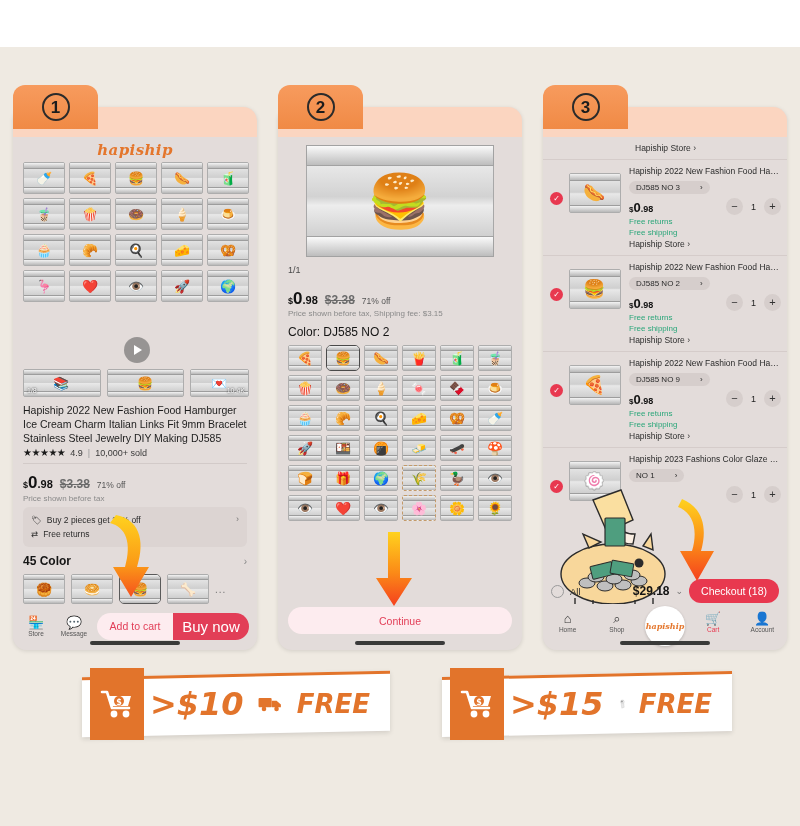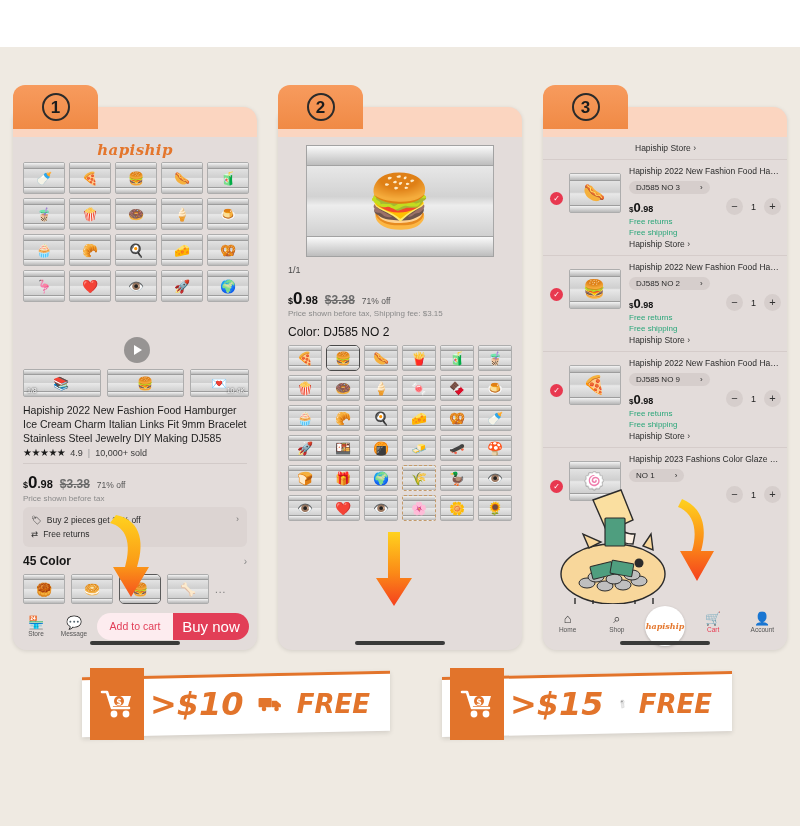--- a/index.html
+++ b/index.html
@@ -729,20 +729,21 @@
             <span class="gl">🌸</span>
           </div>
         <div class="charm">
             <span class="gl">🌼</span>
           </div>
         <div class="charm">
             <span class="gl">🌻</span>
           </div>
       </div>
 
+      <div id="p2-continue">Continue</div>
       <div class="home-bar"></div>
     </div>
   </div>
 </div>
 
 <div class="panel" id="panel-3">
   <div class="num-tab">
     <div class="num-circle">3</div>
   </div>
   <div class="phone">
@@ -859,20 +860,27 @@
           <ellipse cx="90" cy="95" rx="8" ry="5" fill="#BFBFBF" stroke="#2b2b2b" stroke-width="1"></ellipse>
           <ellipse cx="47" cy="91" rx="8" ry="5" fill="#BFBFBF" stroke="#2b2b2b" stroke-width="1"></ellipse>
           <ellipse cx="65" cy="93" rx="8" ry="5" fill="#BFBFBF" stroke="#2b2b2b" stroke-width="1"></ellipse>
           <ellipse cx="83" cy="89" rx="8" ry="5" fill="#BFBFBF" stroke="#2b2b2b" stroke-width="1"></ellipse>
           <rect x="42" y="78" width="22" height="13" rx="1" fill="#4F9E7F" stroke="#2b2b2b" stroke-width="1" transform="rotate(-14 53 84)"></rect>
           <rect x="62" y="76" width="22" height="13" rx="1" fill="#4F9E7F" stroke="#2b2b2b" stroke-width="1" transform="rotate(10 73 82)"></rect>
           <rect x="56" y="32" width="20" height="28" rx="1" fill="#4F9E7F" stroke="#2b2b2b" stroke-width="1.2"></rect>
         </g>
       </svg>
 
+      <div id="p3-checkout-bar">
+        <div class="radio-all"></div>
+        <span class="all-lb">All</span>
+        <span class="total-amt">$29.18</span>
+        <span class="total-chev">⌄</span>
+        <div id="checkout-btn">Checkout (18)</div>
+      </div>
 
       <div id="p3-nav">
         <div class="nav-item">
           <span class="gl">⌂</span>
           <span class="lb">Home</span>
         </div>
         <div class="nav-item">
           <span class="gl">⌕</span>
           <span class="lb">Shop</span>
         </div>

